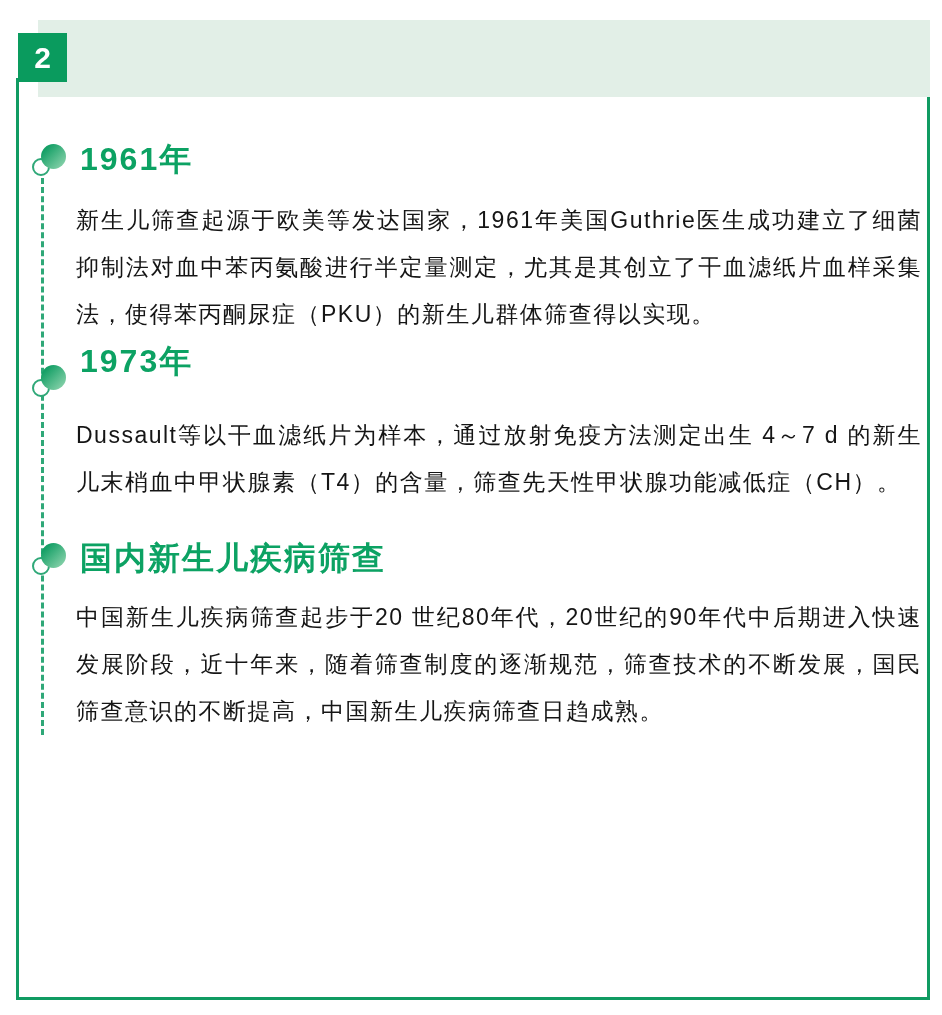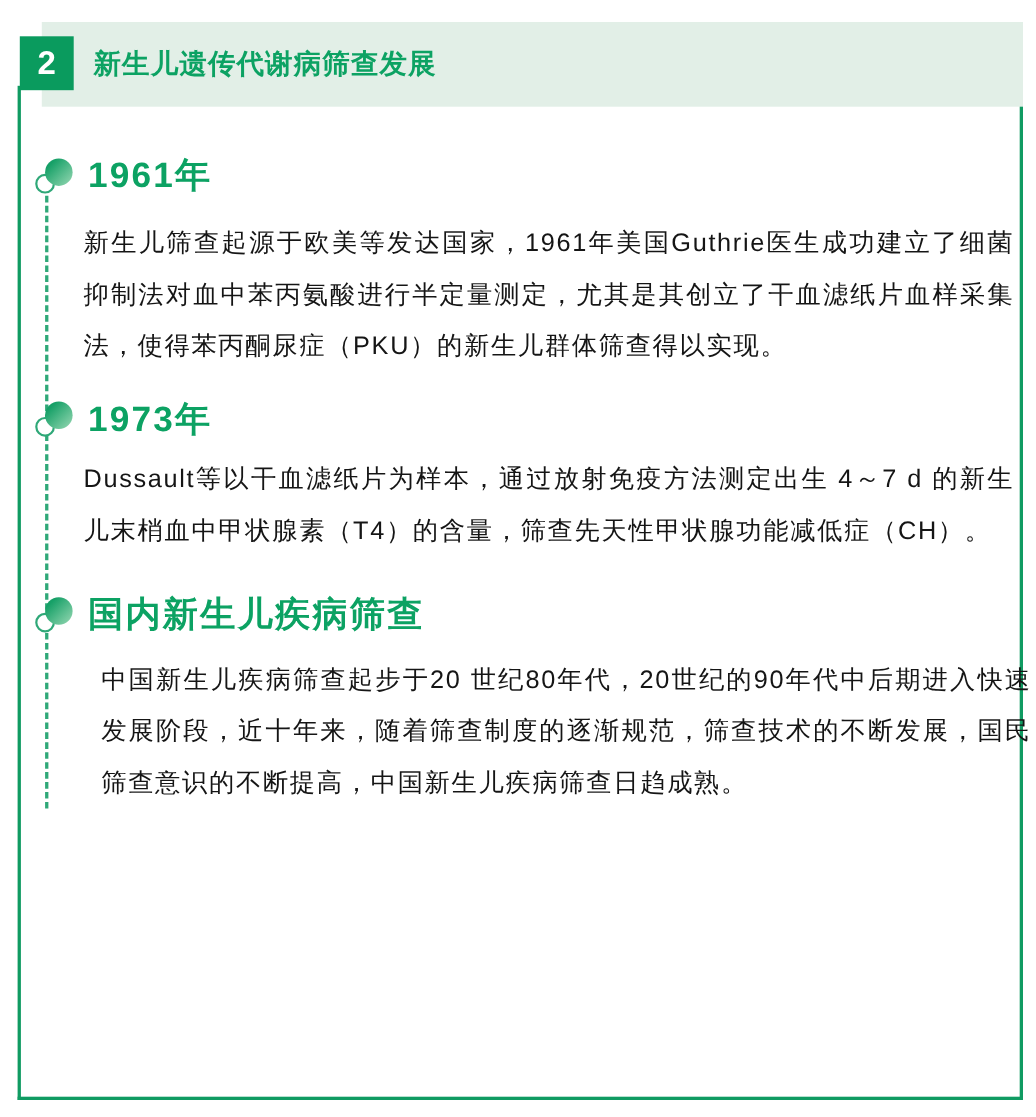--- a/index.html
+++ b/index.html
@@ -56,47 +56,46 @@
   .marker .dot{
     position:absolute;left:9px;top:0;width:25px;height:25px;border-radius:50%;
     background:linear-gradient(135deg,#16a067 20%,var(--marker-light) 95%);
   }
   .m1{top:144px;} .m2{top:365px;} .m3{top:543px;}
   .tl-heading{
     position:absolute;left:80px;
     font-size:32px;font-weight:bold;color:var(--heading);
     letter-spacing:2px;line-height:30px;
   }
-  .h1{top:144px;} .h2{top:366px;} .h3{top:543px;}
+  .h1{top:144px;} .h2{top:346px;} .h3{top:543px;}
   .tl-body{
     position:absolute;left:76px;width:846px;
     font-size:23px;line-height:47px;letter-spacing:1.5px;
     text-align:justify;color:var(--text);
   }
-  .b1{top:197px;} .b2{top:412px;} .b3{top:594px;margin-left:16px;}
+  .b1{top:197px;} .b2{top:412px;} .b3{top:594px;}
   .footer-para{
     position:absolute;left:25px;top:794px;width:896px;
     font-size:23px;line-height:47px;letter-spacing:1.5px;
     text-align:justify;text-indent:2em;color:var(--text);
   }
 </style>
 </head>
 <body>
 
 <div class="page">
 
   <div class="border-left"></div>
   <div class="border-right"></div>
   <div class="border-bottom"></div>
 
   <div class="banner"></div>
   <div class="num-square">
     <span>2</span>
   </div>
-  <div class="page-title">新生儿遗传代谢病筛查发展</div>
 
   <div class="dashline"></div>
 
   <div class="marker m1">
     <span class="ring"></span>
     <span class="dot"></span>
   </div>
   <div class="tl-heading h1">1961年</div>
   <div class="tl-body b1">新生儿筛查起源于欧美等发达国家，1961年美国Guthrie医生成功建立了细菌抑制法对血中苯丙氨酸进行半定量测定，尤其是其创立了干血滤纸片血样采集法，使得苯丙酮尿症（PKU）的新生儿群体筛查得以实现。</div>
 

